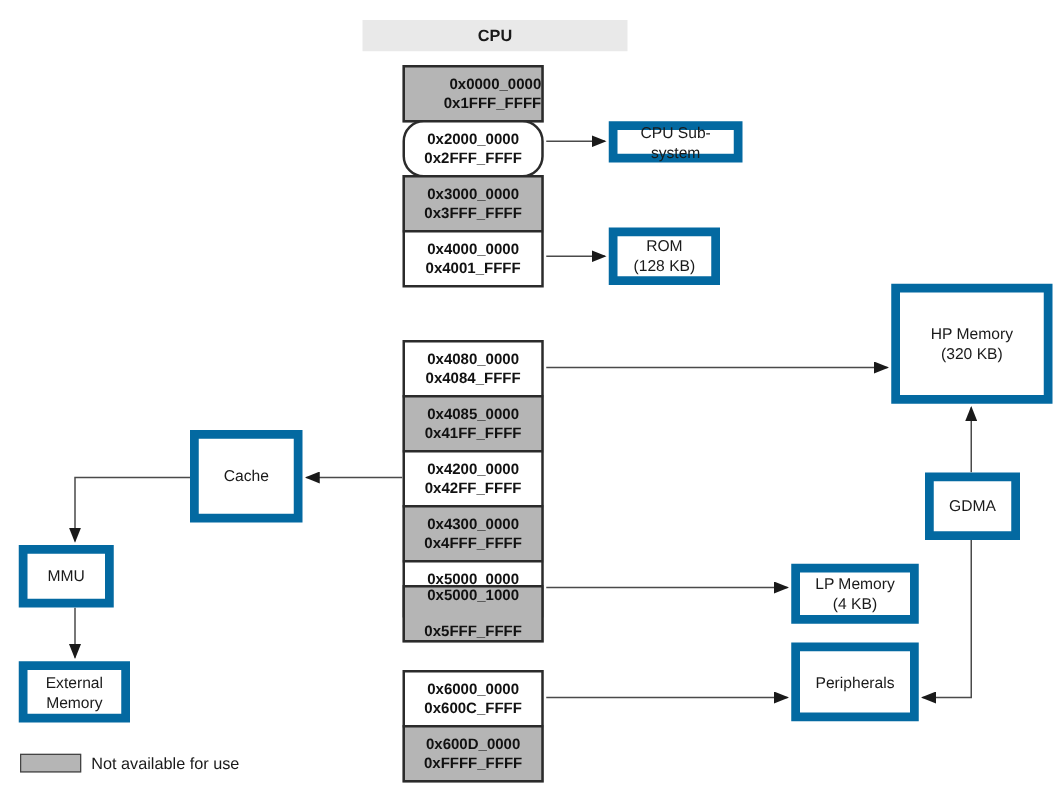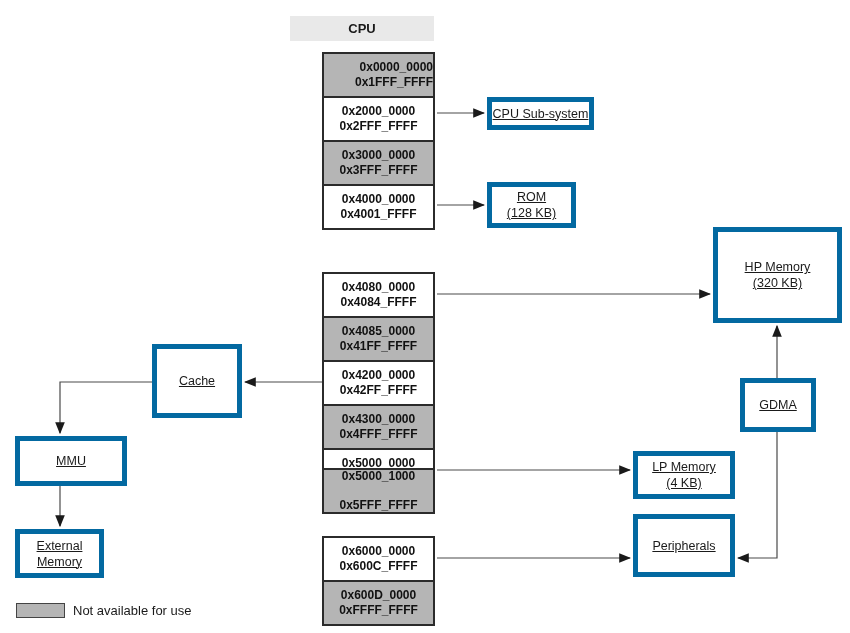--- a/index.html
+++ b/index.html
@@ -24,21 +24,21 @@
   }
   #connectors path {
     stroke: #4a4a4a;
     stroke-width: 1.2;
     fill: none;
   }
   
   .cpu-header {
     position: absolute;
     left: 290px; top: 16px;
-    width: 144px; height: 25px;
+    width: 212px; height: 25px;
     background: #e9e9e9;
     display: flex; align-items: center; justify-content: center;
     font-size: 13px; font-weight: bold; color: #1a1a1a;
     z-index: 2;
   }
   
   .stack {
     position: absolute;
     left: 322px; top: 52px;
     width: 113px; height: 574px;
@@ -54,37 +54,36 @@
     align-items: center; justify-content: center;
     font-size: 12px; font-weight: bold; line-height: 15px;
     color: #111111; text-align: center;
   }
   .region.unavailable { background: #b5b5b5; }
   .region.available   { background: #ffffff; }
   
   .block {
     position: absolute;
     box-sizing: border-box;
-    border: 5px solid #0369a1;
+    border: 7px solid #0369a1;
     background: #ffffff;
     display: flex; flex-direction: column;
     align-items: center; justify-content: center;
     font-size: 12.5px; line-height: 16px; color: #1a1a1a;
     text-align: center;
     z-index: 2;
-    text-decoration: underline;
   }
   #blk-cpu-subsystem { left: 487px; top: 97px;  width: 107px; height: 33px; }
   #blk-rom           { left: 487px; top: 182px; width: 89px;  height: 46px; }
   #blk-hp-memory     { left: 713px; top: 227px; width: 129px; height: 96px; }
   #blk-gdma          { left: 740px; top: 378px; width: 76px;  height: 54px; }
   #blk-lp-memory     { left: 633px; top: 451px; width: 102px; height: 48px; }
   #blk-peripherals   { left: 633px; top: 514px; width: 102px; height: 63px; }
   #blk-cache         { left: 152px; top: 344px; width: 90px;  height: 74px; }
-  #blk-mmu           { left: 15px;  top: 436px; width: 112px;  height: 50px; }
+  #blk-mmu           { left: 15px;  top: 436px; width: 76px;  height: 50px; }
   #blk-external-memory { left: 15px; top: 529px; width: 89px; height: 49px; padding: 0 14px; }
   
   .legend {
     position: absolute;
     left: 16px; top: 603px;
     display: flex; align-items: flex-end;
     z-index: 2;
   }
   .legend-swatch {
     width: 49px; height: 15px;
@@ -120,21 +119,21 @@
     <path d="M777 432 V558 H738" marker-end="url(#arrow)"></path>
   </svg>
 
   <div class="cpu-header">CPU</div>
 
   <div class="stack">
     <div class="region unavailable" style="top: 0px; align-items: flex-end;">
       <div>0x0000_0000</div>
       <div>0x1FFF_FFFF</div>
     </div>
-    <div class="region available" style="top: 44px;">
+    <div class="region available" style="top: 44px; border-radius: 17px;">
       <div>0x2000_0000</div>
       <div>0x2FFF_FFFF</div>
     </div>
     <div class="region unavailable" style="top: 88px;">
       <div>0x3000_0000</div>
       <div>0x3FFF_FFFF</div>
     </div>
     <div class="region available" style="top: 132px;">
       <div>0x4000_0000</div>
       <div>0x4001_FFFF</div>

